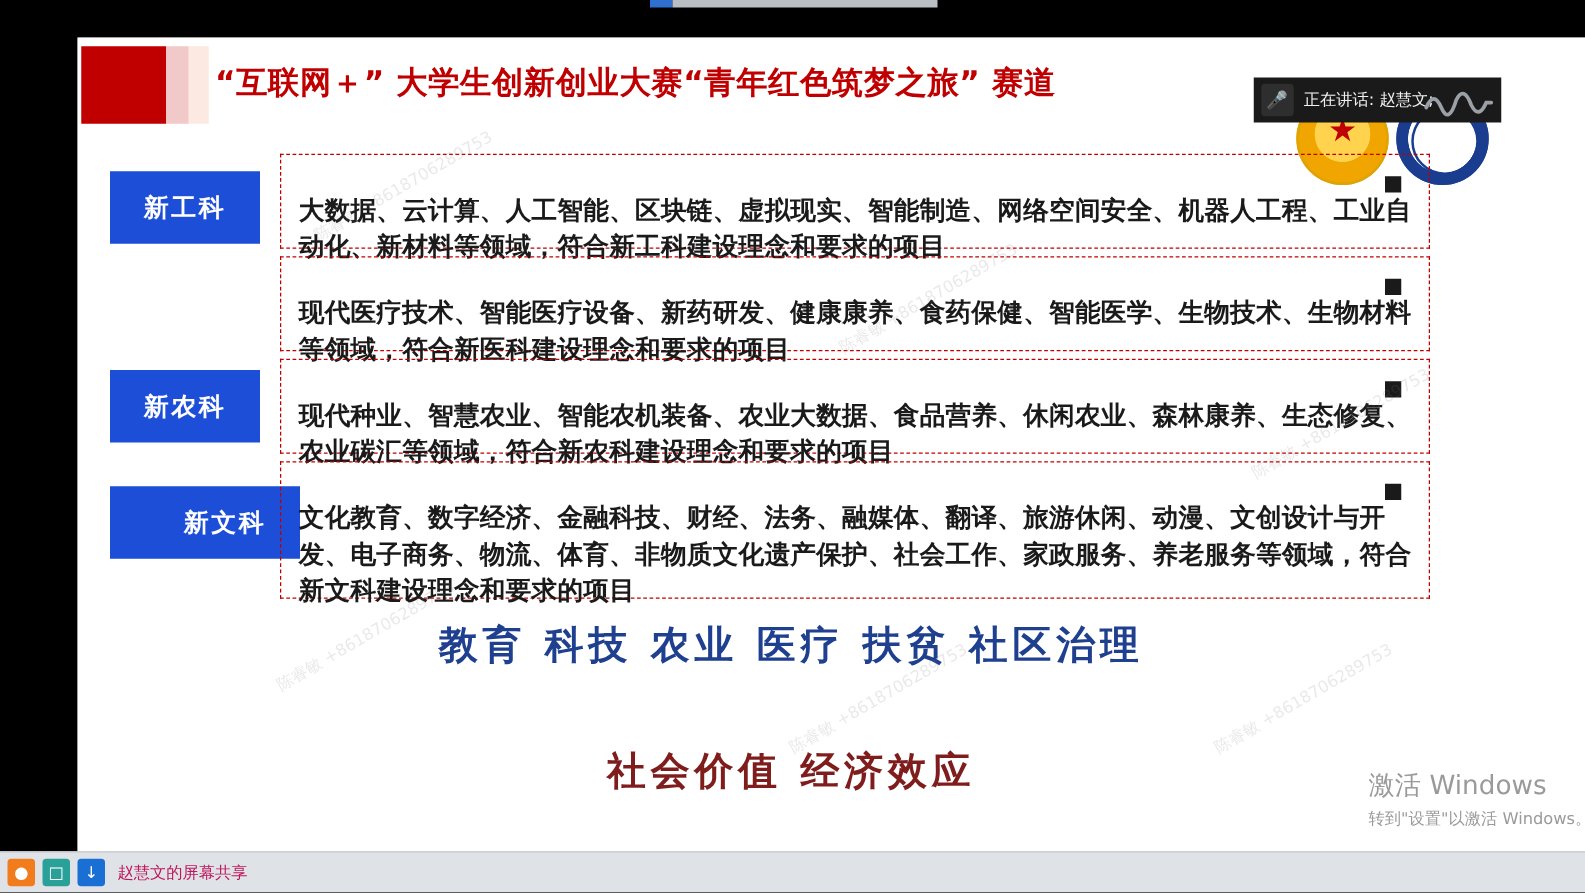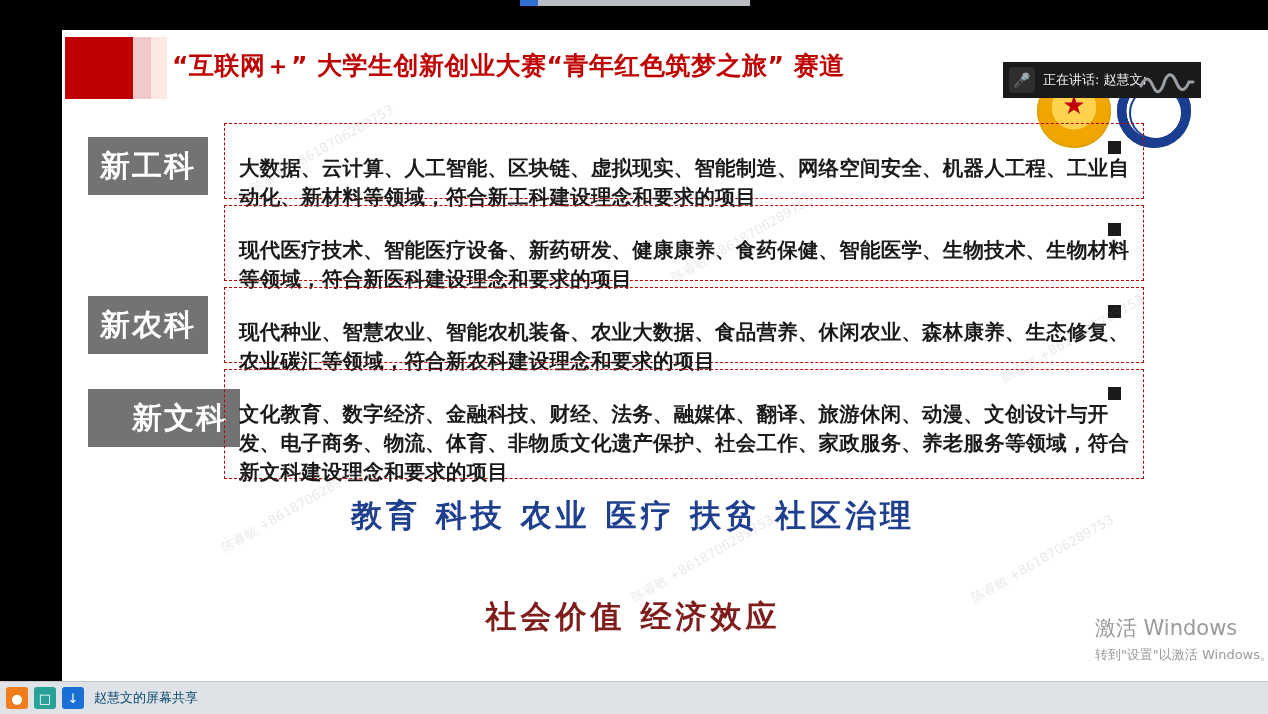--- a/index.html
+++ b/index.html
@@ -117,23 +117,23 @@
     left: 12px; top: 12px;
     width: 50px; height: 50px;
     border: 2px solid #1a3d8f;
     border-radius: 50%;
   }
   
   .cat {
     position: absolute;
     left: 26px;
     width: 120px; height: 58px;
-    background: #737373;
+    background: #1d4ed8;
     color: #ffffff;
-    font-size: 30px;
+    font-size: 20px;
     font-weight: bold;
     display: flex;
     align-items: center;
     justify-content: center;
     letter-spacing: 2px;
   }
   .cat-0 { top: 107px; }
   .cat-1 { top: 186px; }
   .cat-2 { top: 266px; }
   .cat-3 { top: 359px; padding-left: 32px; }
@@ -260,21 +260,21 @@
     justify-content: center;
     font-size: 13px;
     color: #ffffff;
   }
   .tb-icon.orange { background: #f07c1e; }
   .tb-icon.teal { background: #2aa198; }
   .tb-icon.blue { background: #1a6fd4; }
   .tb-label {
     margin-left: 10px;
     font-size: 13px;
-    color: #0c4a6e;
+    color: #be185d;
     white-space: nowrap;
   }
   
   .side-black-left {
     position: absolute;
     left: 0; top: 30px;
     width: 62px; height: 652px;
     background: #000;
   }
   .side-black-right {

